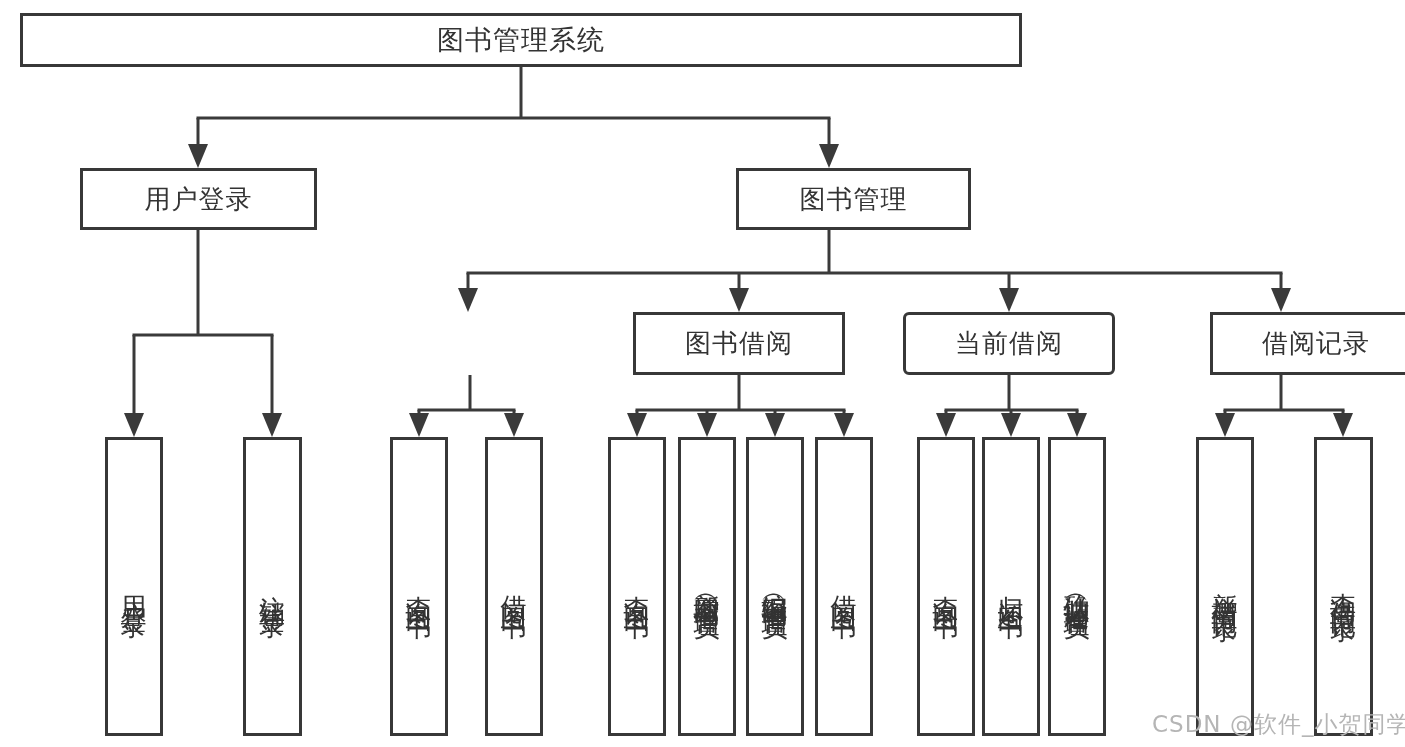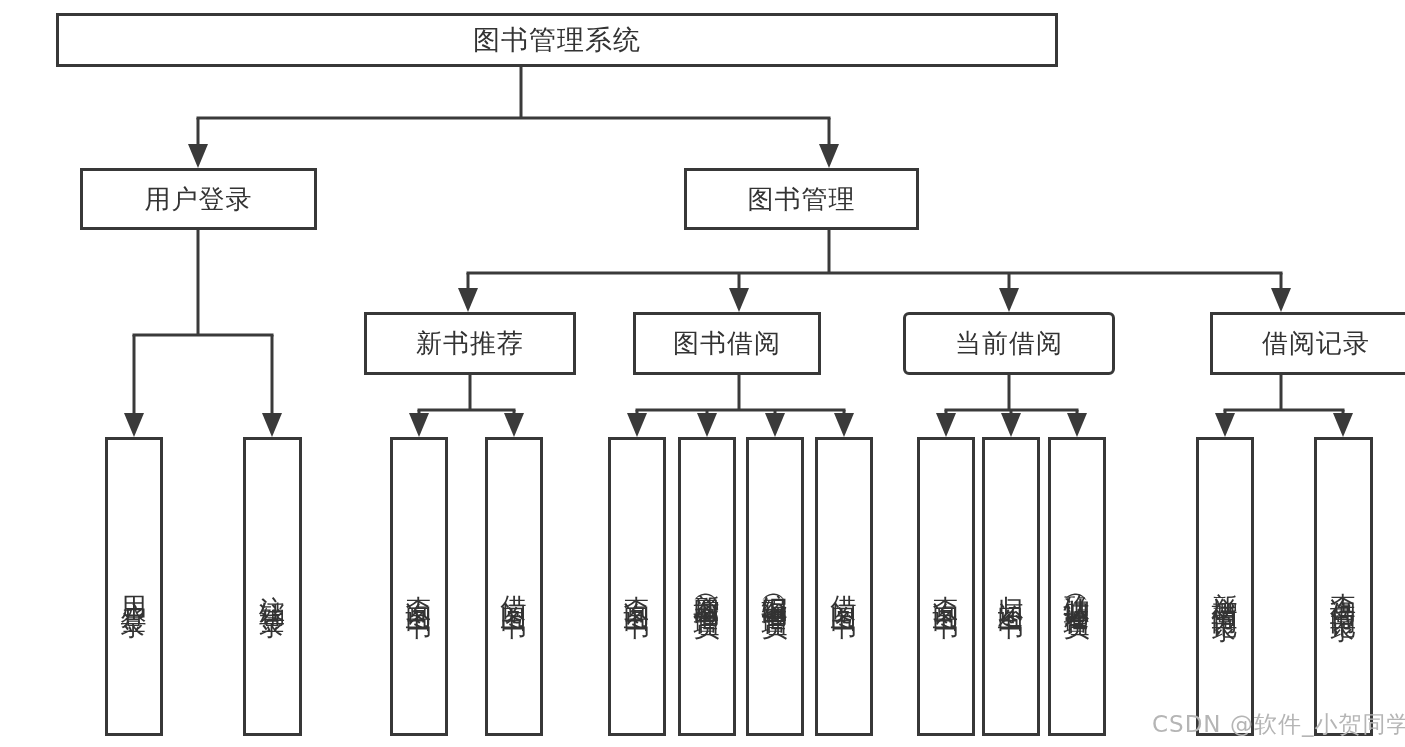--- a/index.html
+++ b/index.html
@@ -7,21 +7,21 @@
     position:relative;width:1405px;height:747px;background:#ffffff;overflow:hidden;
     font-family:"DejaVu Sans","Liberation Sans",sans-serif;
   }
   .box{
     position:absolute;box-sizing:border-box;background:#ffffff;
     border:3px solid #383838;color:#333333;
     display:flex;align-items:center;justify-content:center;
     white-space:nowrap;
   }
   .h{font-size:26px;letter-spacing:1px;}
-  .root{font-size:27px;margin-left:36px;}
+  .root{font-size:27px;}
   .v{
     writing-mode:vertical-rl;text-orientation:mixed;
     font-size:26px;letter-spacing:6px;line-height:1;
   }
   .lines{position:absolute;left:0;top:0;z-index:1;}
   .box{z-index:2;}
   .watermark{
     position:absolute;left:1152px;top:709px;z-index:3;
     font-size:23px;color:#b5b5b5;letter-spacing:1px;white-space:nowrap;
   }
@@ -93,24 +93,23 @@
       <polygon points="1001,413 1021,413 1011,437"></polygon>
       <polygon points="1067,413 1087,413 1077,437"></polygon>
       <polygon points="1215,413 1235,413 1225,437"></polygon>
       <polygon points="1333,413 1353,413 1343,437"></polygon>
     </g>
   </svg>
 
   <div class="box h root" style="left:20px;top:13px;width:1002px;height:54px;">图书管理系统</div>
 
   <div class="box h" style="left:80px;top:168px;width:237px;height:62px;">用户登录</div>
-  <div class="box h" style="left:684px;top:168px;width:235px;height:62px;">图书管理</div>
+  <div class="box h" style="left:736px;top:168px;width:235px;height:62px;">图书管理</div>
 
-  <div class="box h" style="left:364px;top:312px;width:212px;height:63px;">新书推荐</div>
-  <div class="box h" style="left:633px;top:312px;width:188px;height:63px;">图书借阅</div>
+  <div class="box h" style="left:633px;top:312px;width:212px;height:63px;">图书借阅</div>
   <div class="box h" style="left:903px;top:312px;width:212px;height:63px;border-radius:6px;">当前借阅</div>
   <div class="box h" style="left:1175px;top:312px;width:212px;height:63px;margin-left:35px;">借阅记录</div>
 
   <div class="box v" style="left:105px;top:437px;width:58px;height:299px;">用户登录</div>
   <div class="box v" style="left:243px;top:437px;width:59px;height:299px;">注销登录</div>
 
   <div class="box v" style="left:390px;top:437px;width:58px;height:299px;">查询图书</div>
   <div class="box v" style="left:485px;top:437px;width:58px;height:299px;">借阅图书</div>
 
   <div class="box v" style="left:608px;top:437px;width:58px;height:299px;">查询图书</div>

